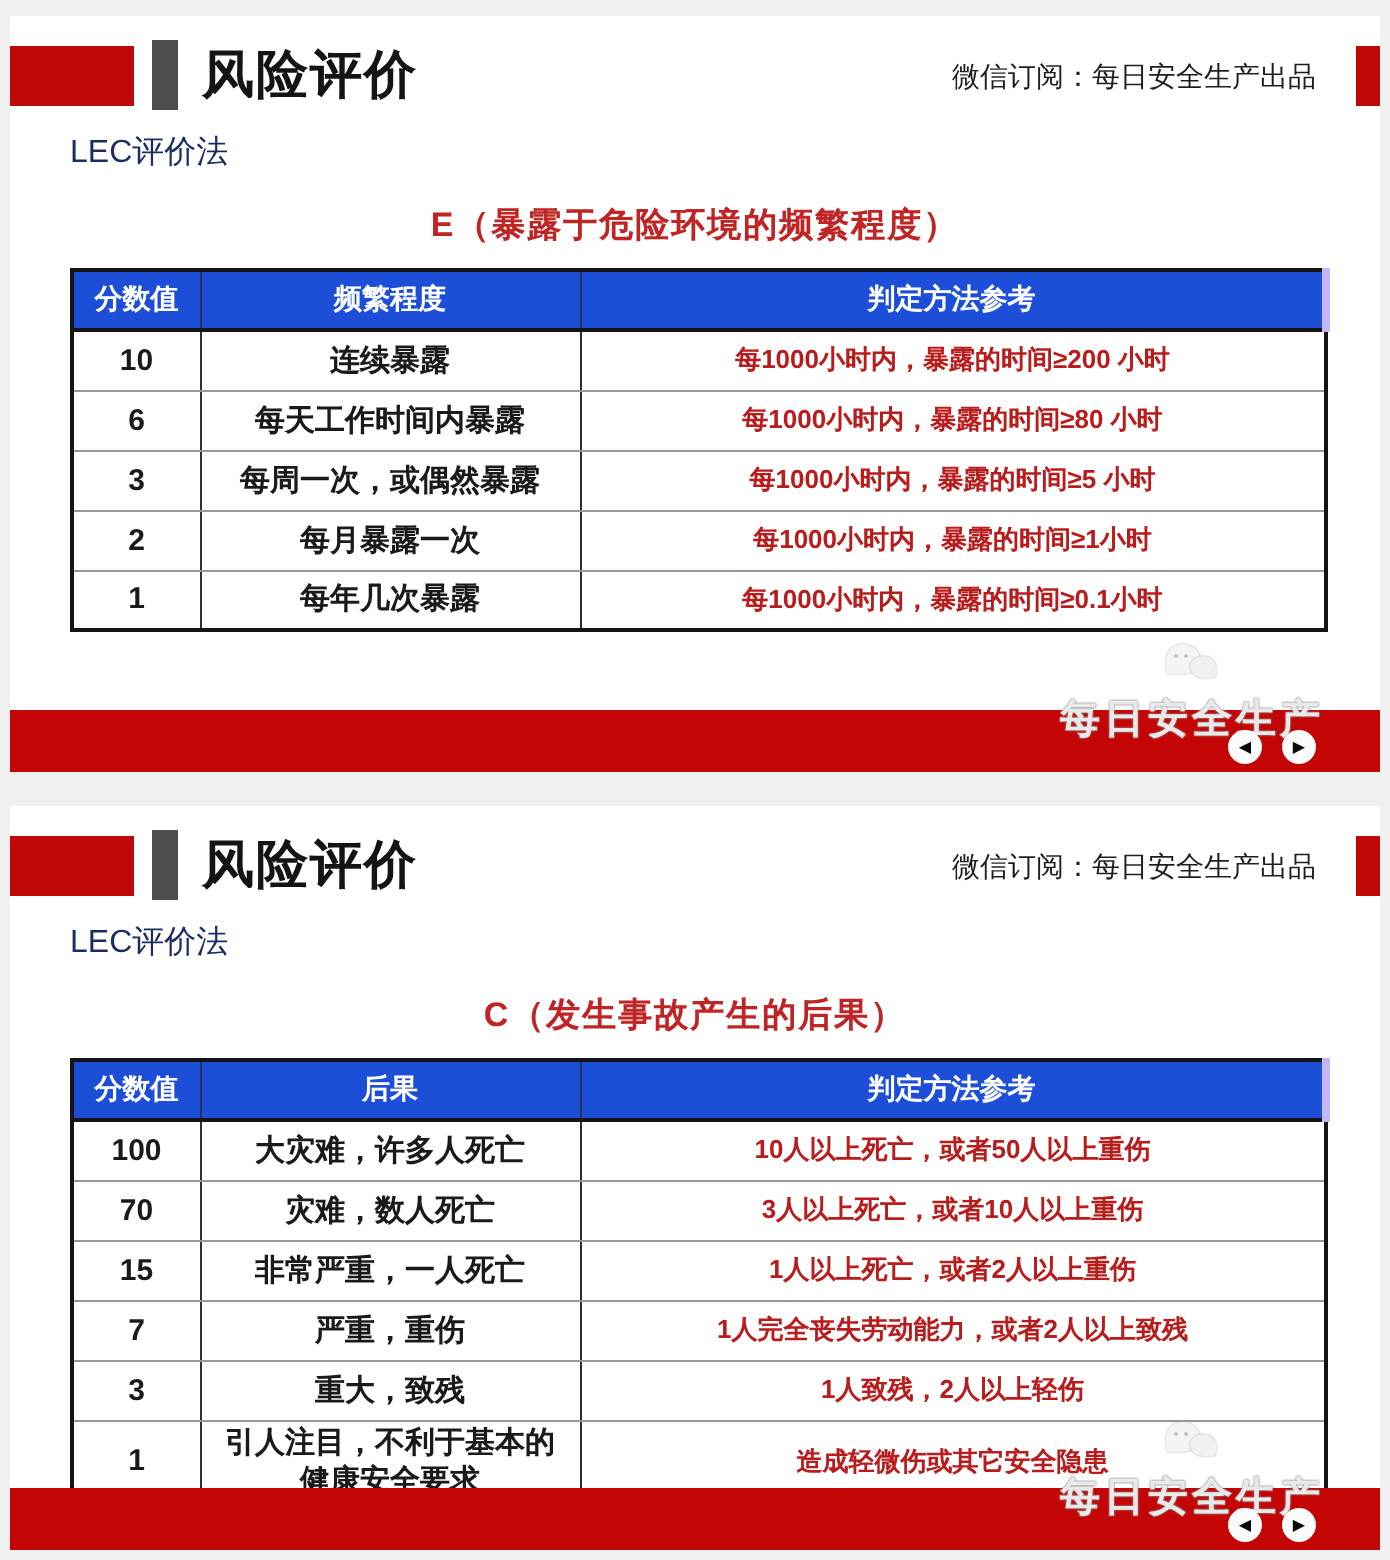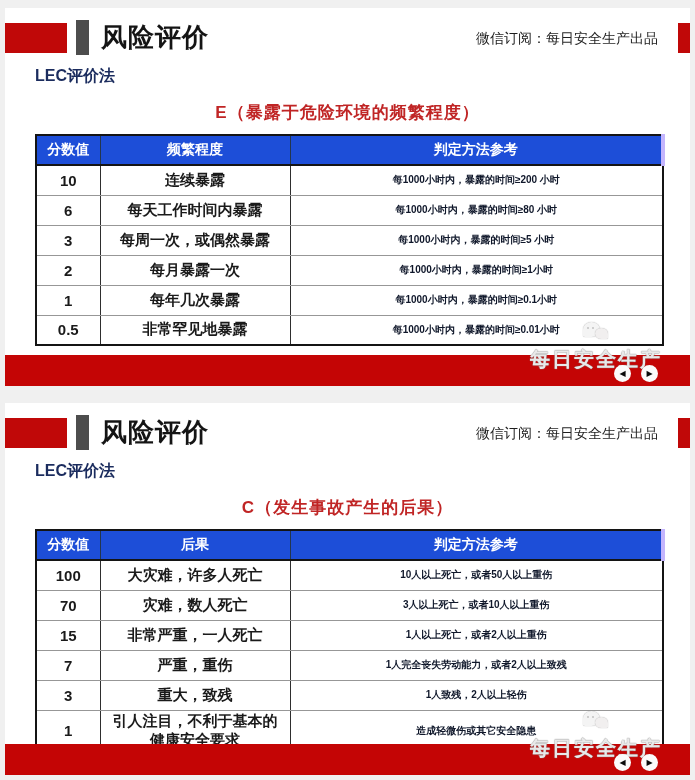--- a/index.html
+++ b/index.html
@@ -11,37 +11,37 @@
   .panel-2 { height:372px; }
 
   
   .panel-header { position:relative; height:50px; }
   .red-block   { position:absolute; left:0;  top:15px; width:62px; height:30px; background:#c00808; }
   .gray-block  { position:absolute; left:71px; top:12px; width:13px; height:35px; background:#4d4d4d; }
   .page-title  { position:absolute; left:96px; top:12px; font-size:26px; font-weight:bold; color:#141414; letter-spacing:1px; }
   .subscribe   { position:absolute; right:32px; top:22px; font-size:14px; color:#1e1e1e; }
   .right-red-tab { position:absolute; right:-2px; top:15px; width:14px; height:30px; background:#c00808; }
 
-  .method-label { margin:8px 0 0 30px; font-size:16px; font-weight:bold; color:#1b2c5e; }
+  .method-label { margin:8px 0 0 30px; font-size:16px; font-weight:normal; color:#1b2c5e; }
   .section-title { margin-top:14px; text-align:center; font-size:17px; font-weight:bold; color:#c02525; letter-spacing:1px; }
 
   
   table { border-collapse:collapse; width:627px; margin:10px 0 0 30px; table-layout:fixed; background:#fff; }
   .c0 { width:64px; } .c1 { width:190px; } .c2 { width:373px; }
   th { background:#1d4ed8; color:#ffffff; font-size:14px; font-weight:bold; height:30px;
        border:1px solid #24364d; border-top:2px solid #141414; border-bottom:2px solid #141414; }
   th:first-child { border-left:2px solid #141414; }
   th:last-child  { border-right:4px solid #c4b5fd; }
   td { text-align:center; vertical-align:middle; height:30px; padding:1px 6px;
        border-left:1px solid #2e2e2e; border-right:1px solid #2e2e2e; border-bottom:1px solid #979797; }
   td:first-child { border-left:2px solid #141414; }
   td:last-child  { border-right:2px solid #141414; }
   tr:last-child td { border-bottom:2px solid #141414; }
   td.score, td.desc { font-size:15px; font-weight:bold; color:#1a1a1a; }
-  td.ref { font-size:10px; font-weight:bold; color:#0f172a; }
+  td.ref { font-size:13px; font-weight:bold; color:#b91c1c; }
 
   
   .bottom-bar { position:absolute; left:0; right:0; bottom:0; height:31px; background:#c40505; }
 
   
   .watermark { position:absolute; right:28px; bottom:13px; display:flex; align-items:center; gap:4px; pointer-events:none;flex-direction:column; }
   .wm-icon { position:relative; width:26px; height:20px; opacity:.92; }
   .wm-icon .b1 { position:absolute; left:0; top:0; width:17px; height:15px; border-radius:50% 50% 50% 12%;
                  background:#f4f4f4; box-shadow:0 0 1px #9a9a9a; }
   .wm-icon .b2 { position:absolute; left:12px; top:6px; width:13px; height:11px; border-radius:50% 50% 12% 50%;
@@ -102,25 +102,20 @@
         <tr>
           <td class="score">2</td>
           <td class="desc">每月暴露一次</td>
           <td class="ref">每1000小时内，暴露的时间≥1小时</td>
         </tr>
         <tr>
           <td class="score">1</td>
           <td class="desc">每年几次暴露</td>
           <td class="ref">每1000小时内，暴露的时间≥0.1小时</td>
         </tr>
-        <tr>
-          <td class="score">0.5</td>
-          <td class="desc">非常罕见地暴露</td>
-          <td class="ref">每1000小时内，暴露的时间≥0.01小时</td>
-        </tr>
       </tbody>
   </table>
 
   <div class="bottom-bar"></div>
   <div class="watermark">
     <span class="wm-icon">
       <span class="b1"></span>
         <span class="e1"></span>
         <span class="e2"></span>
         <span class="b2"></span>

